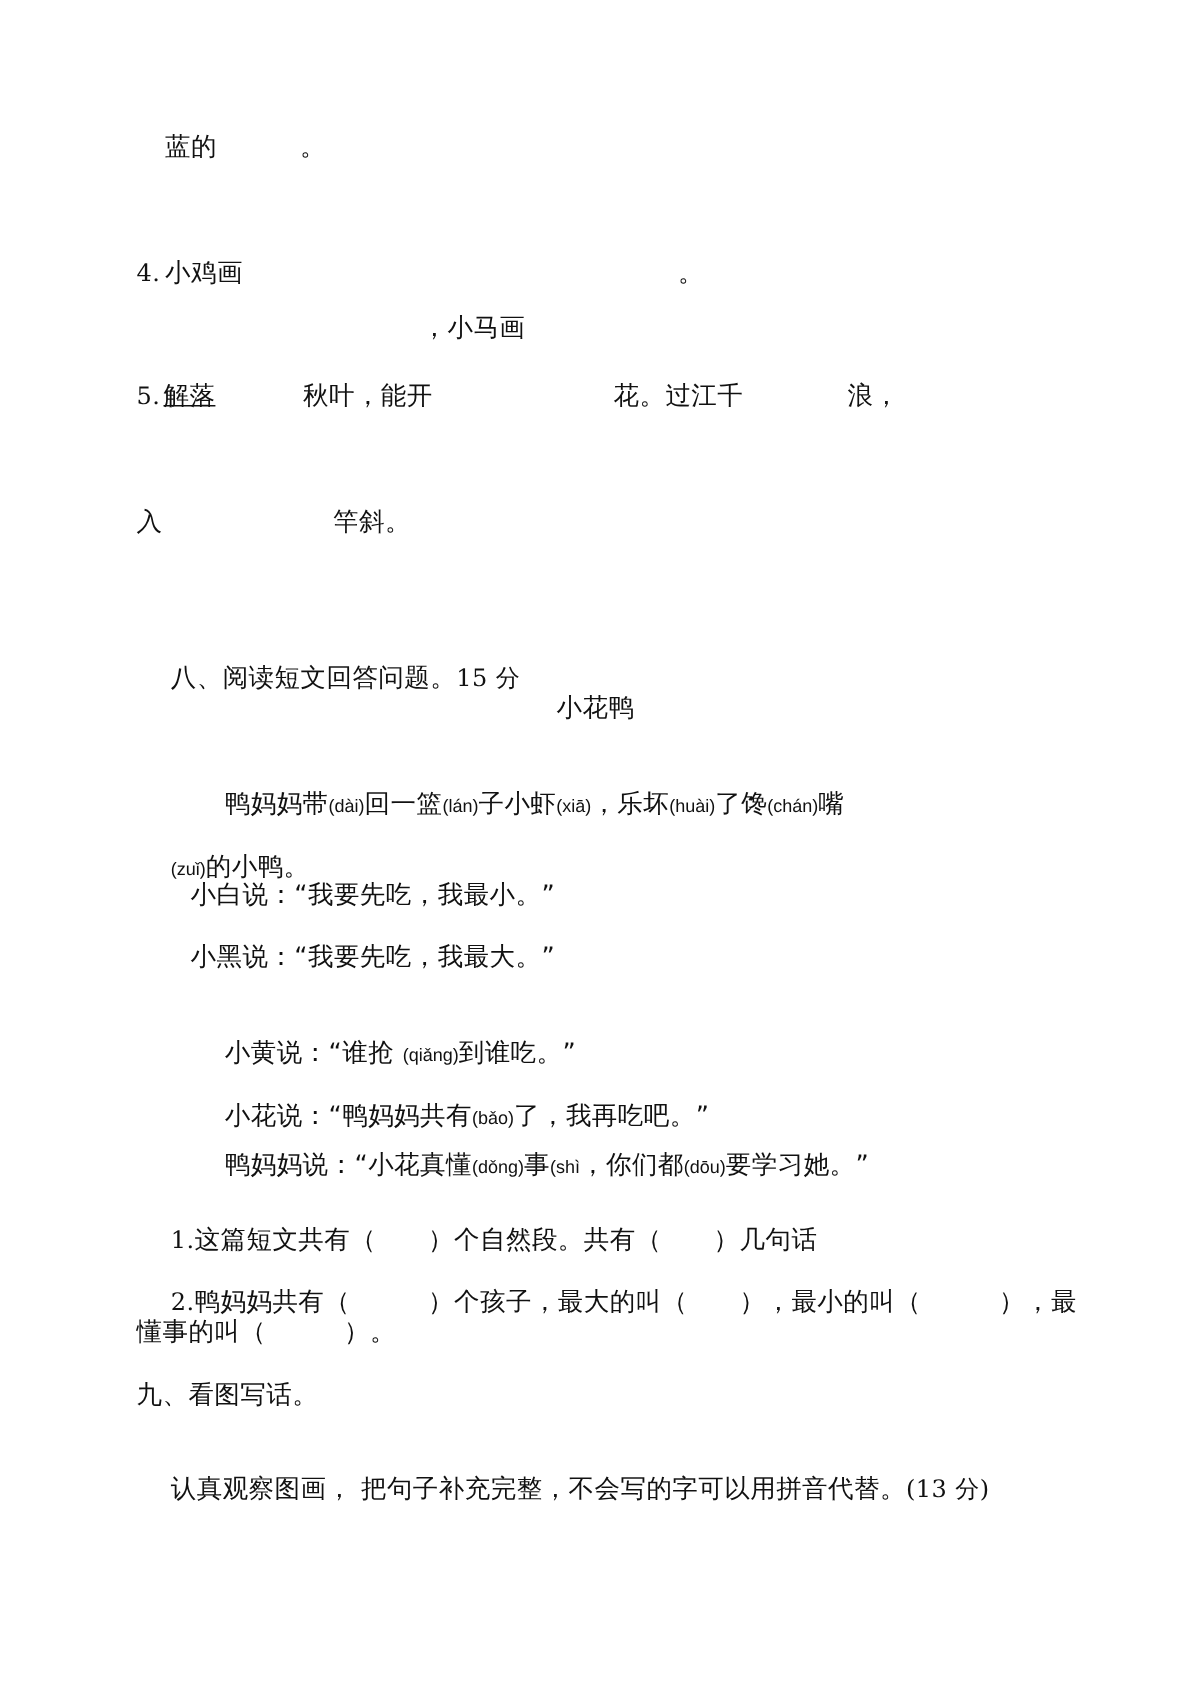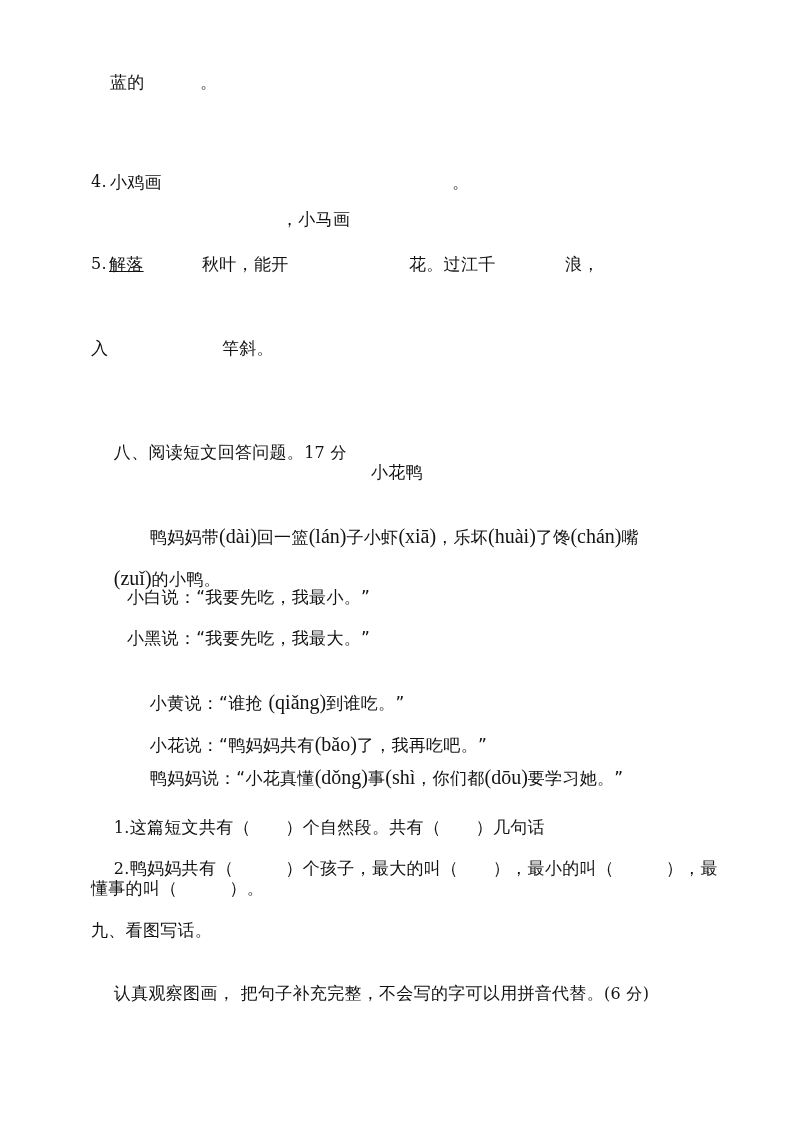--- a/index.html
+++ b/index.html
@@ -22,33 +22,33 @@
       font-size: 17px;
       line-height: 22px;
       letter-spacing: 0.3px;
     }
     .seg {
       position: absolute;
       top: 0;
       white-space: pre;
     }
     .py {
-      font-family: Liberation Serif, serif;
-      font-size: 20px;
+      font-family: Liberation Sans, sans-serif;
+      font-size: 12px;
       letter-spacing: 0;
     }
     .num {
       font-family: "DejaVu Serif", "Liberation Serif", serif;
       font-size: 16px;
     }
   </style>
 </head>
 <body>
 
-<div class="line" style="top:71px;">
+<div class="line" style="top:87px;">
   <span class="seg" style="left:110px;">蓝的</span>
   <span class="seg" style="left:200px;">。</span>
 </div>
 
 <div class="line" style="top:171px;">
   <span class="seg num" style="left:91px;">4.</span>
   <span class="seg" style="left:110px;">小鸡画</span>
   <span class="seg" style="left:281px;margin-top:37px;">，小马画</span>
   <span class="seg" style="left:452px;">。</span>
 </div>
@@ -61,21 +61,21 @@
   <span class="seg" style="left:565px;">浪，</span>
 </div>
 
 <div class="line" style="top:337px;">
   <span class="seg" style="left:91px;">入</span>
   <span class="seg" style="left:222px;">竿斜。</span>
 </div>
 
 <div class="line" style="top:419px;">
   <span class="seg" style="left:91px;">
-    <span>八、阅读短文回答问题。</span><span class="num">17 分</span>
+    <span>八、阅读短文回答问题。</span><span class="num">15 分</span>
   </span>
 </div>
 
 <div class="line" style="top:461px;">
   <span class="seg" style="left:371px;">小花鸭</span>
 </div>
 
 <div class="line" style="top:503px;">
   <span class="seg" style="left:127px;">
     <span>鸭妈妈带</span><span class="py">(dài)</span><span>回一篮</span><span class="py">(lán)</span><span>子小虾</span><span class="py">(xiā)</span><span>，乐坏</span><span class="py">(huài)</span><span>了馋</span><span class="py">(chán)</span><span>嘴</span>
@@ -129,15 +129,15 @@
 <div class="line" style="top:877px;">
   <span class="seg" style="left:91px;">懂事的叫（　　　）。</span>
 </div>
 
 <div class="line" style="top:919px;">
   <span class="seg" style="left:91px;">九、看图写话。</span>
 </div>
 
 <div class="line" style="top:960px;">
   <span class="seg" style="left:91px;">
-    <span>认真观察图画， 把句子补充完整，不会写的字可以用拼音代替。</span><span class="num">(6 分)</span>
+    <span>认真观察图画， 把句子补充完整，不会写的字可以用拼音代替。</span><span class="num">(13 分)</span>
   </span>
 </div>
 
 </body></html>

